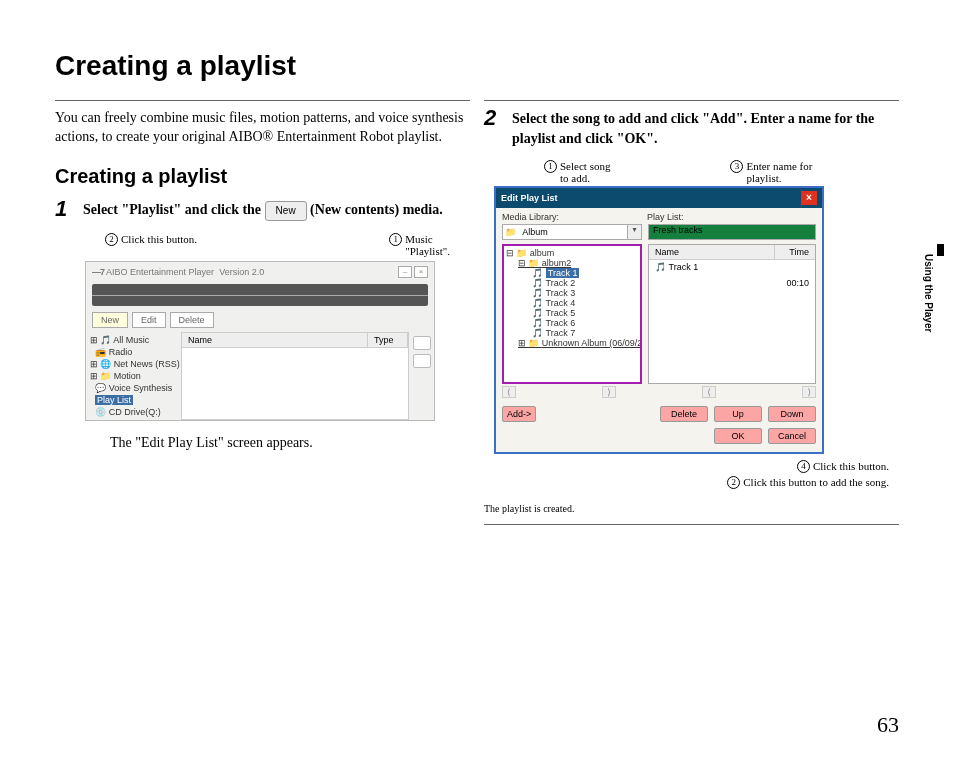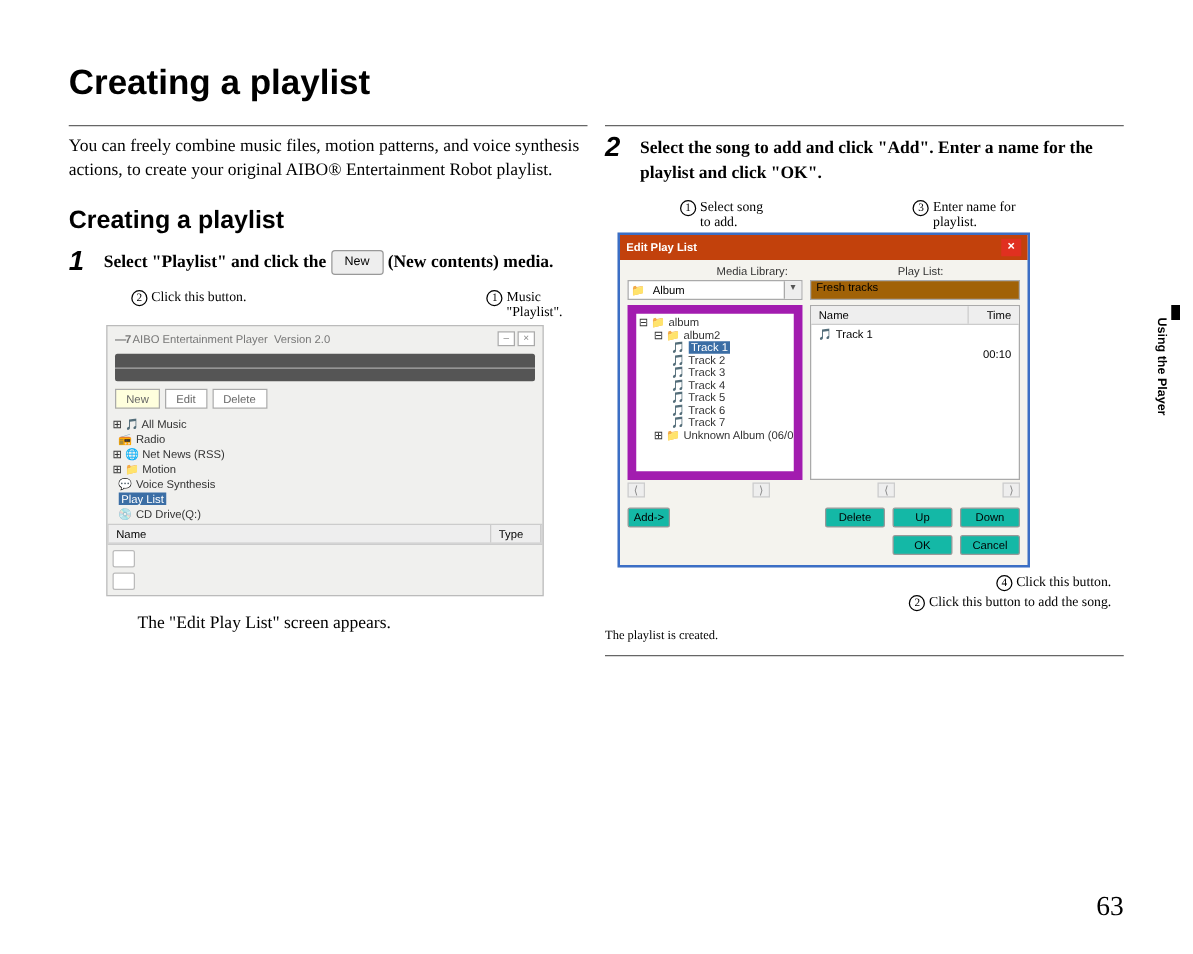--- a/index.html
+++ b/index.html
@@ -66,65 +66,65 @@
   }
   .title-row { display: flex; justify-content: space-between; align-items: center; padding: 4px 6px; color: #777; }
   .title-left span:first-child { font-weight: bold; letter-spacing: -1px; }
   .winbtns { display: flex; gap: 2px; }
   .winbtn { width: 14px; height: 12px; border: 1px solid #aaa; background: #fff; font-size: 8px; text-align: center; line-height: 10px; color: #888; }
   .wave { height: 22px; margin: 2px 6px; background: #555; border-radius: 2px; position: relative; overflow: hidden; }
   .wave::before { content:""; position:absolute; left:0; right:0; top:50%; height:1px; background:#aaa; }
   .toolbar1 { display: flex; gap: 4px; padding: 4px 6px; }
   .tbtn { border: 1px solid #aaa; background: #fff; padding: 2px 8px; font-size: 9px; color: #666; }
   .tbtn.active { background: #ffd; }
-  .fig1-body { display: flex; flex-direction: column; }
+  .fig1-body { display: flex; }
   .tree1 { width: 95px; padding: 2px 4px; }
   .tree1 div { white-space: nowrap; padding: 1px 0; color: #333; }
   .tree1 .hl { background: #3b6ea5; color: #fff; padding: 0 2px; display: inline-block; }
   .list1 { flex:1; border: 1px solid #ccc; background: #fff; }
   .list1-head { display: flex; background: #eee; border-bottom: 1px solid #ccc; font-size: 9px; }
   .list1-head div { padding: 2px 6px; border-right: 1px solid #ccc; }
   .sidebtns { width: 25px; display: flex; flex-direction: column; gap: 4px; align-items: center; padding: 4px 2px; }
   .sbtn { width: 18px; height: 14px; border: 1px solid #bbb; background: #fff; border-radius: 2px; }
 
   .caption { margin: 14px 0 0 55px; font-size: 14px; }
 
   
   .callouts2 { display: flex; gap: 120px; font-size: 11px; padding: 0 20px 2px 60px; }
   .dialog {
     width: 330px; border: 2px solid #3b6ec5; font-family: Arial, sans-serif; font-size: 9px;
     background: #f4f3ee; margin-left: 10px;
   }
-  .dlg-title { background: #c2410c; color: #fff; font-weight: bold; padding: 3px 5px; display: flex; justify-content: space-between; align-items: center; }
+  .dlg-title { background: #0c4a6e; color: #fff; font-weight: bold; padding: 3px 5px; display: flex; justify-content: space-between; align-items: center; }
   .close-x { width: 16px; height: 14px; background: #e03020; color: #fff; text-align: center; line-height: 14px; font-size: 10px; }
-  .dlg-labels { display: flex; padding: 4px 6px 2px 16px; font-size: 9px; color: #333; justify-content: center; }
+  .dlg-labels { display: flex; padding: 4px 6px 2px 6px; font-size: 9px; color: #333; }
   .dlg-labels > div:first-child { width: 145px; }
   .dlg-inputs { display: flex; gap: 6px; padding: 0 6px 4px 6px; }
   .combo { display: flex; align-items: center; border: 1px solid #aaa; background: #fff; height: 16px; }
   .combo .ctext { flex: 1; padding: 0 4px; }
   .combo .cbtn { width: 14px; height: 14px; border-left: 1px solid #aaa; text-align: center; font-size: 8px; color: #555; background: #eee; }
   .combo.album { width: 140px; }
-  .input { border: 1px solid #aaa; background: #a16207; height: 16px; flex: 1; padding: 0 4px; }
+  .input { border: 1px solid #aaa; background: #15803d; height: 16px; flex: 1; padding: 0 4px; }
   .dlg-body { display: flex; gap: 6px; padding: 0 6px; }
-  .tree2 { width: 140px; border: 7px solid #a21caf; background: #fff; height: 140px; overflow: hidden; padding: 2px; }
+  .tree2 { width: 140px; border: 2px solid #a21caf; background: #fff; height: 140px; overflow: hidden; padding: 2px; }
   .tree2 div { white-space: nowrap; padding: 0; font-size: 9px; color: #333; }
-  .tree2 .indent1 { padding-left: 12px; }
+  .tree2 .indent1 { padding-left: 12px; text-decoration: underline; }
   .tree2 .indent2 { padding-left: 26px; }
   .tree2 .sel { background: #3b6ea5; color: #fff; display: inline-block; padding: 0 2px; }
   .listbox { flex:1; border: 1px solid #aaa; background: #fff; height: 140px; }
   .list-head { display: flex; background: #eee; border-bottom: 1px solid #ccc; }
   .list-head div:first-child { flex: 1; padding: 2px 6px; border-right: 1px solid #ccc; }
   .list-head div:last-child { width: 40px; padding: 2px 6px; text-align: right; }
   .list-row { display: flex; font-size: 9px; }
   .list-row div:first-child { flex:1; padding: 2px 6px; }
   .list-row div:last-child { width: 40px; padding: 18px 6px; text-align: right; }
   .scroll-row { display: flex; justify-content: space-between; padding: 2px 6px; font-size: 9px; color: #888; }
   .scroll-row span { border: 1px solid #ccc; padding: 0 4px; background: #eee; }
   .dlg-btn-row { display: flex; gap: 6px; padding: 6px; justify-content: flex-start; }
-  .dbtn { border: 1px solid #999; background: #14b8a6; padding: 2px 0; width: 48px; text-align: center; font-size: 9px; border-radius: 2px; }
+  .dbtn { border: 1px solid #999; background: #fca5a5; padding: 2px 0; width: 48px; text-align: center; font-size: 9px; border-radius: 2px; }
   .dbtn.add { padding: 2px 4px; width: auto; }
   .dlg-ok-row { display: flex; gap: 6px; padding: 0 6px 8px 6px; justify-content: flex-end; }
 
   .under-call { font-size: 11px; margin: 6px 0 0 10px; text-align: right; padding-right: 10px; }
   .under-call-row { display: flex; align-items: flex-start; gap: 3px; justify-content: flex-end; margin-top: 3px; }
 
   .hint-head { font-family: Arial, sans-serif; font-weight: bold; font-size: 12px; margin: 18px 0 4px 0; display: flex; align-items: center; gap: 4px; }
   .bulb { width: 14px; height: 14px; }
   .hint-body { font-size: 12px; line-height: 1.35; }
   .inline-combo { display: inline-flex; vertical-align: middle; width: 16px; height: 14px; border: 1px solid #aaa; background: #eef; font-size: 8px; align-items: center; justify-content: center; color: #557; }

